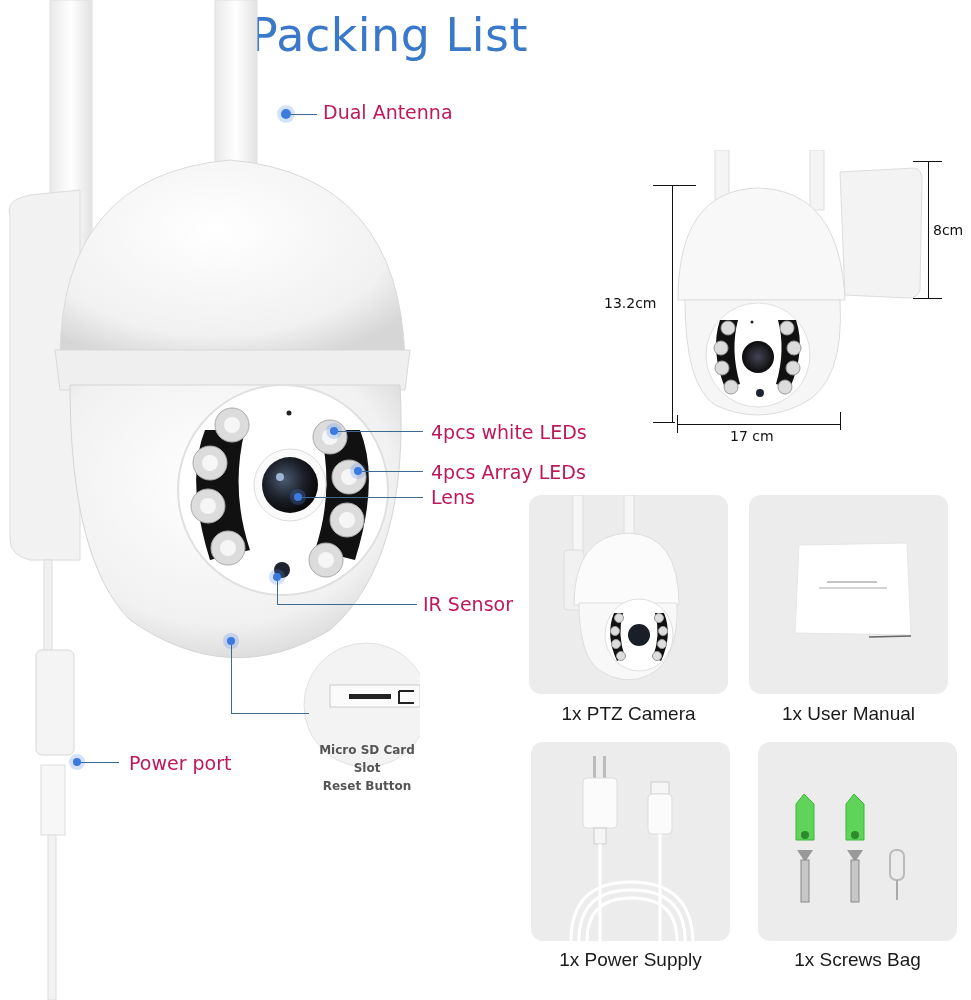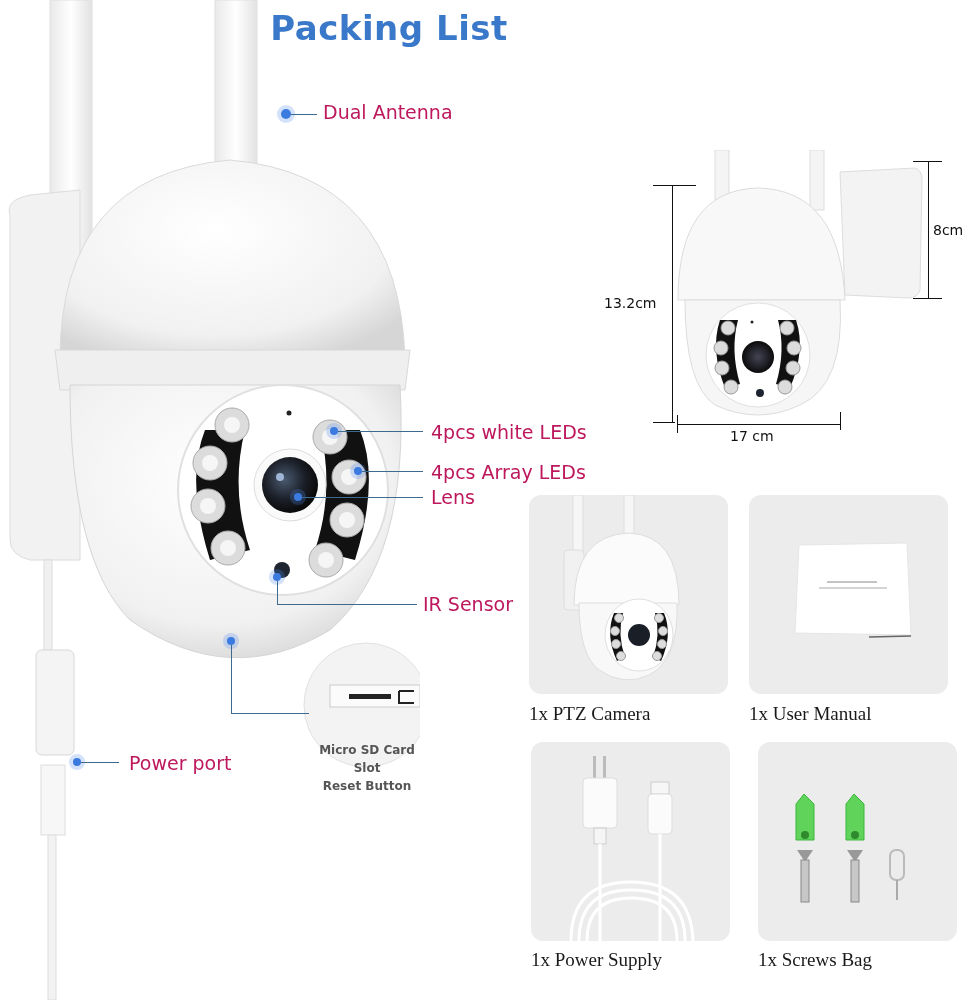--- a/index.html
+++ b/index.html
@@ -1,25 +1,25 @@
 <!DOCTYPE html>
 <html><head>
 <meta charset="utf-8">
 <style>
   html,body{margin:0;padding:0;background:#ffffff;}
   body{width:971px;height:1000px;position:relative;overflow:hidden;font-family:"Liberation Sans","DejaVu Sans",sans-serif;color:#1a1a1a;}
   .abs{position:absolute;}
-  .title{left:0;width:778px;top:8px;text-align:center;font-size:34px;font-weight:700;color:#3a78c9;font-family:"DejaVu Sans",sans-serif;letter-spacing:0.5px;}
+  .title{left:0;width:778px;top:8px;text-align:center;font-size:46px;font-weight:400;color:#3a78c9;font-family:"DejaVu Sans",sans-serif;letter-spacing:0.5px;}
   .callout{font-size:19px;color:#be185d;font-family:"DejaVu Sans",sans-serif;white-space:nowrap;}
   .line{background:#3f6a8f;}
   .dot{width:10px;height:10px;border-radius:50%;background:#3b7be0;box-shadow:0 0 0 4px rgba(80,140,235,0.25);}
   .dim-text{font-size:14px;color:#111;font-family:"DejaVu Sans",sans-serif;}
   .dimline{background:#111;}
   .card{background:#ececec;border-radius:12px;overflow:hidden;}
-  .card-label{font-size:19px;color:#1a1a1a;font-family:Liberation Serif, serif;}
+  .card-label{font-size:19px;text-align:center;color:#1a1a1a;font-family:Liberation Sans, sans-serif;}
   .sd-text{font-size:12px;font-weight:700;color:#555;text-align:center;line-height:18px;font-family:"DejaVu Sans",sans-serif;}
 </style>
 </head>
 <body>
 
 <div class="abs title">Packing List</div>
 
 <div class="abs" style="left:0;top:0;width:420px;height:1000px;">
   <svg width="420" height="1000" viewBox="0 0 420 1000">
     <defs>

